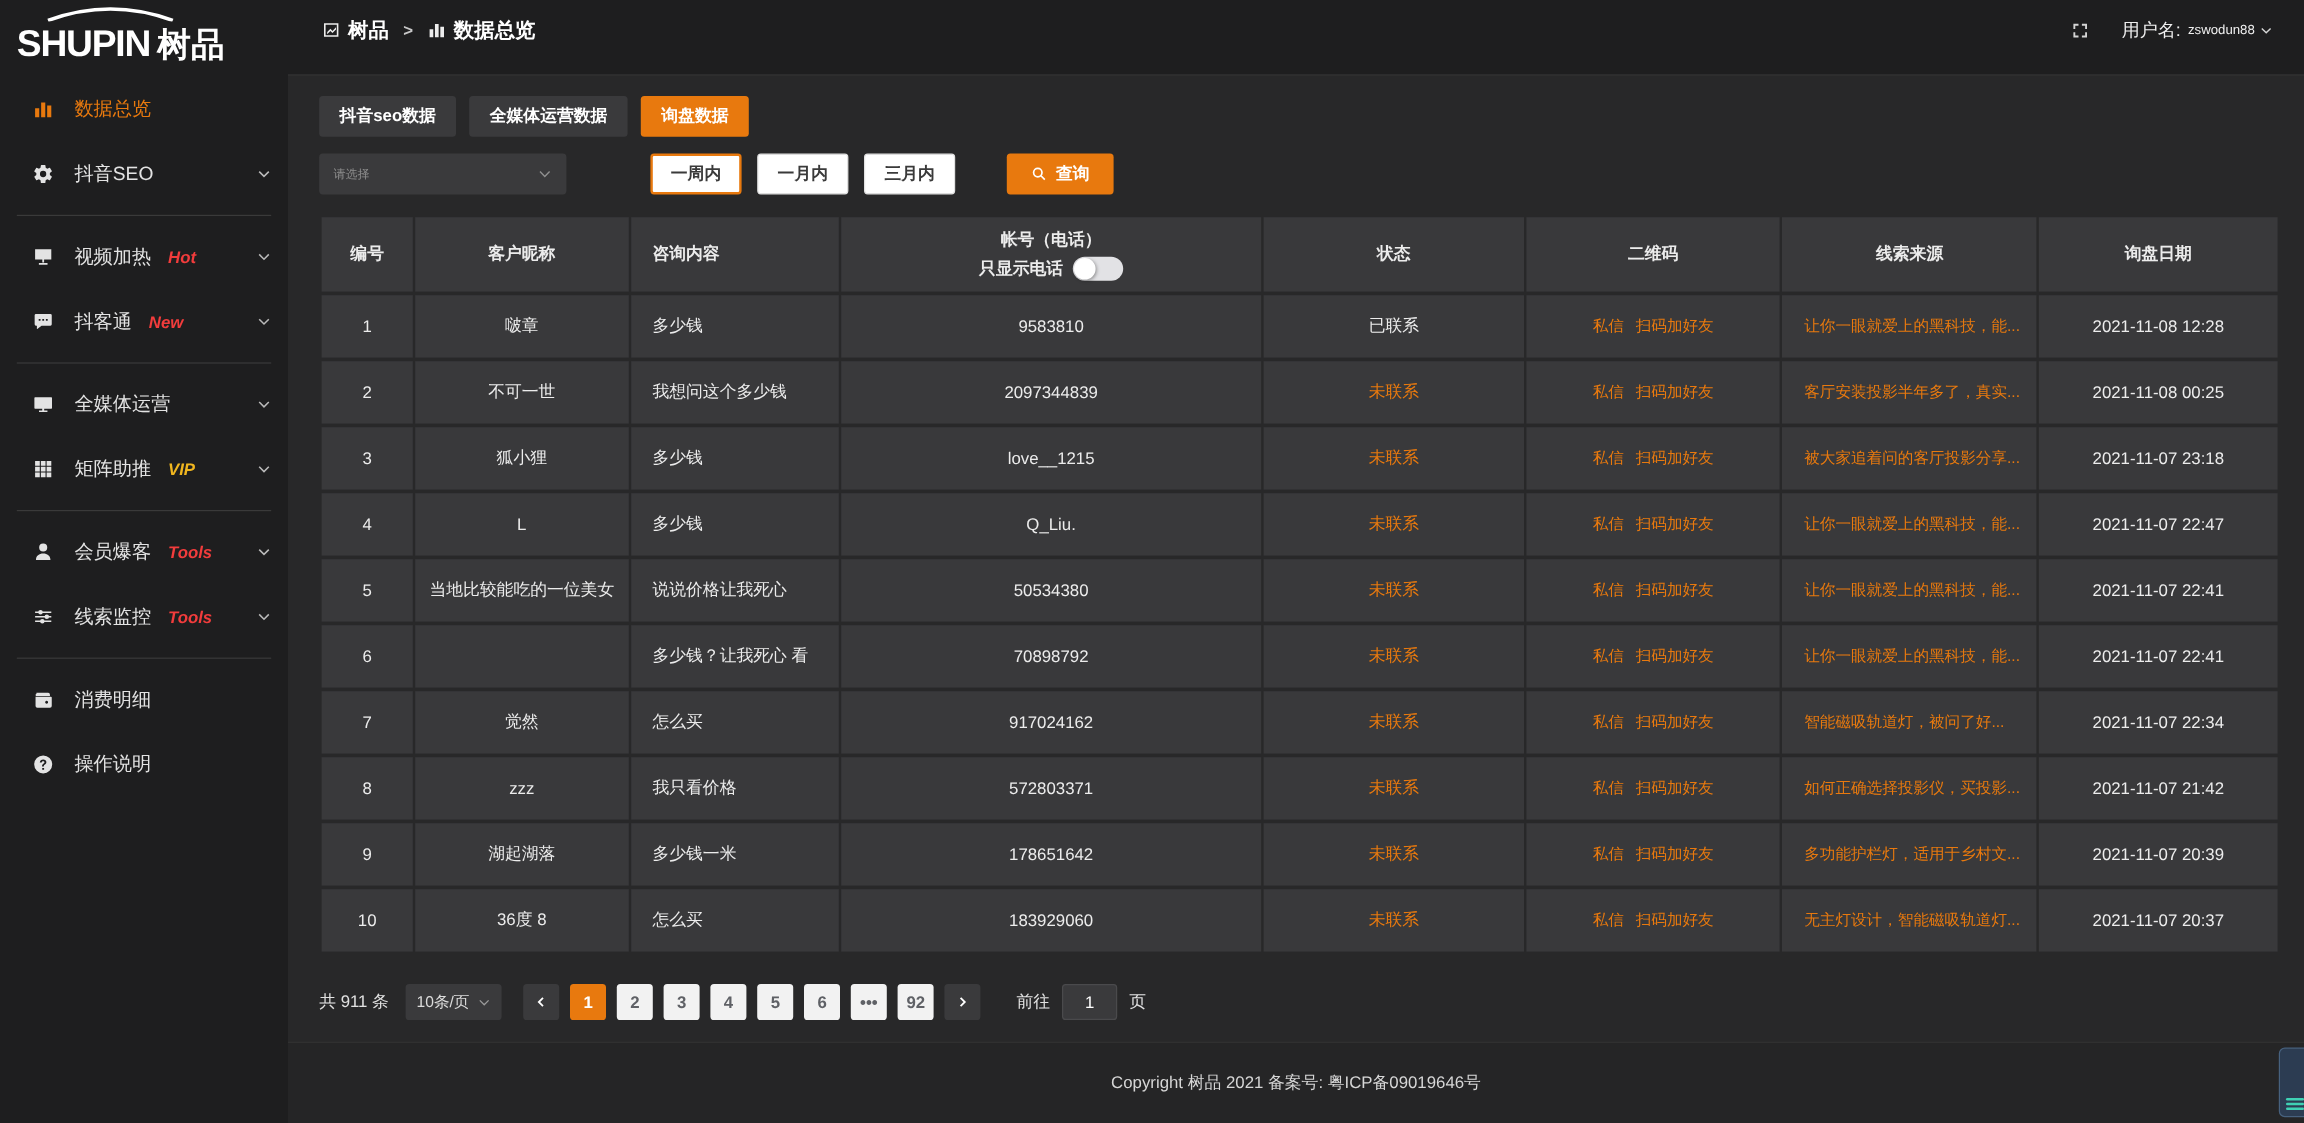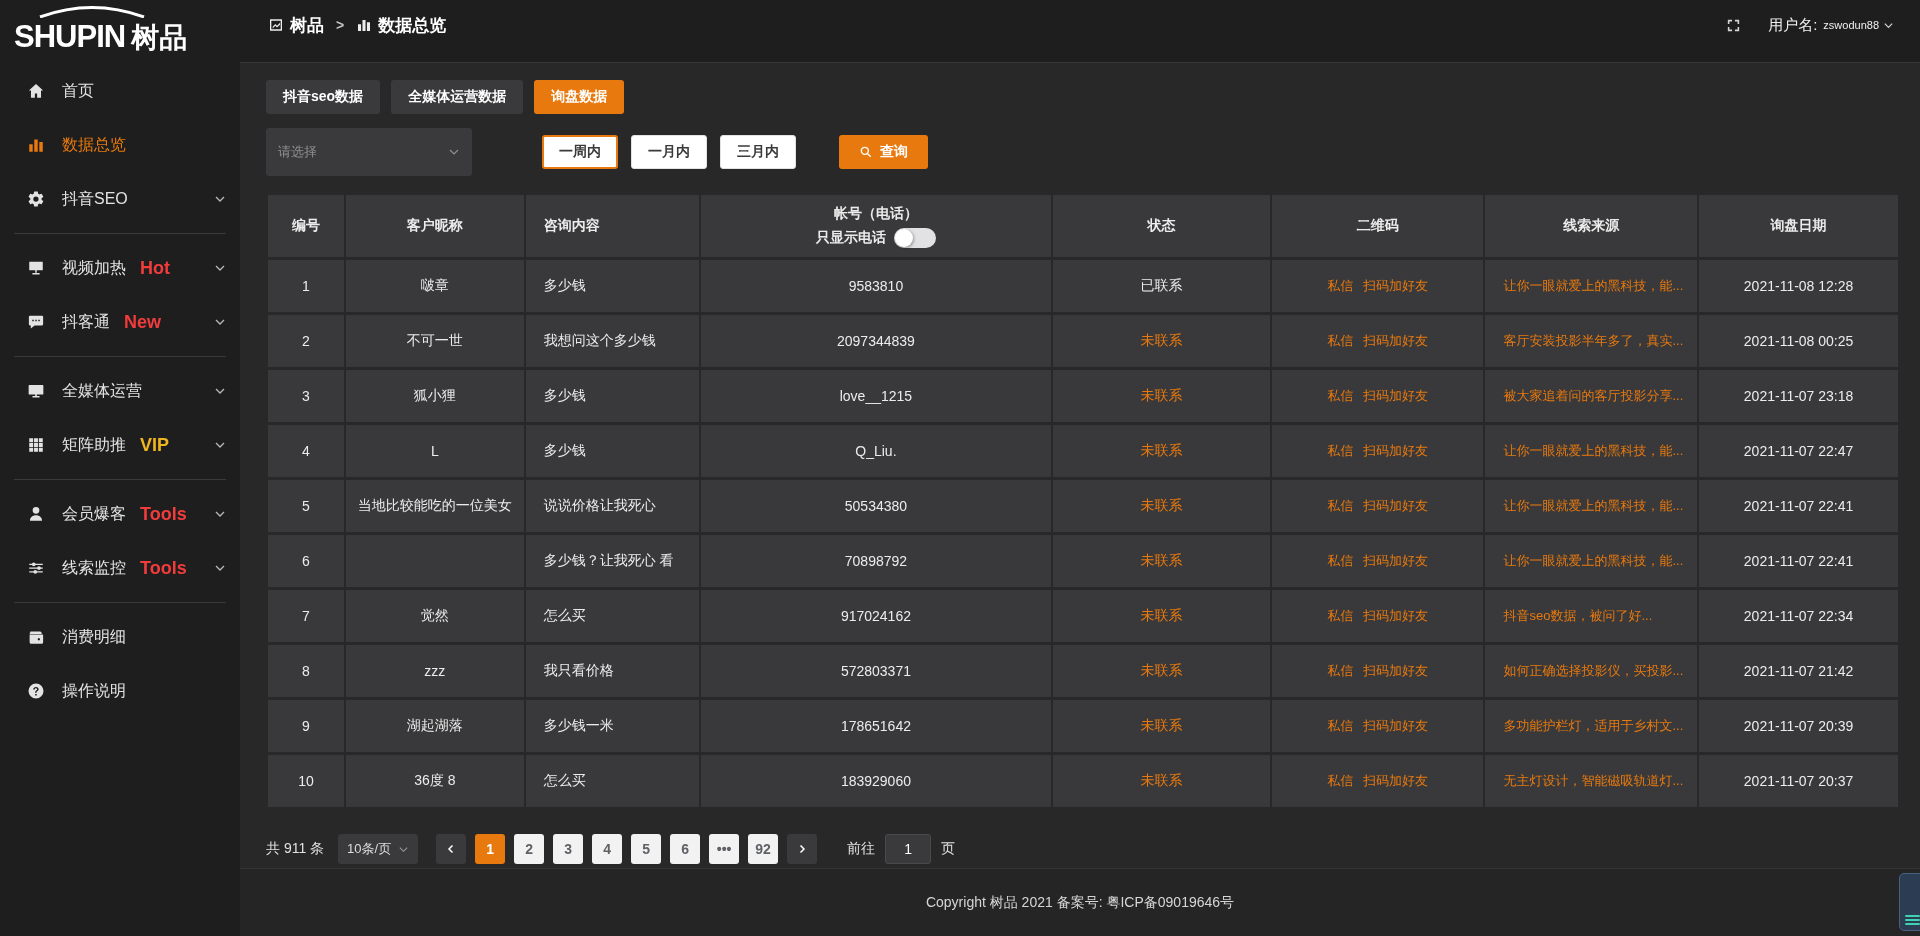--- a/index.html
+++ b/index.html
@@ -20,21 +20,21 @@
   .sidebar{position:absolute;left:0;top:0;width:240px;height:936px;background:var(--side-bg);z-index:5;}
   .logo{height:58px;display:flex;align-items:flex-end;padding:10px 0 6px 14px;position:relative;}
   .logo-arc{position:absolute;top:5px;left:36px;}
   .logo-en{font-size:31px;font-weight:bold;color:#fff;letter-spacing:-1px;line-height:1;}
   .logo-cn{font-size:28px;font-weight:bold;color:#fff;margin-left:6px;line-height:1;}
   .menu{margin-top:6px;}
   .menu-item{height:54px;display:flex;align-items:center;padding:0 14px 0 26px;cursor:pointer;color:#e3e3e3;}
   .menu-item .mi-icon{width:20px;height:20px;margin-right:16px;display:inline-flex;align-items:center;justify-content:center;color:#e3e3e3;}
   .menu-item .mi-icon svg{width:18px;height:18px;fill:currentColor;}
   .menu-item .mi-label{font-size:16px;}
-  .menu-item .mi-badge{margin-left:14px;font-size:18px;font-weight:bold;}
+  .menu-item .mi-badge{margin-left:14px;font-size:14px;font-weight:bold;font-style:italic;}
   .menu-item .mi-chevron{margin-left:auto;color:#b9b9b9;display:inline-flex;}
   .menu-item.active{color:var(--accent);}
   .menu-item.active .mi-icon{color:var(--accent);}
   .menu-divider{height:1px;background:#3a3a3a;margin:7px 14px;}
   
   .topbar{position:absolute;left:240px;top:0;right:0;height:63px;background:var(--side-bg);border-bottom:1px solid #373737;display:flex;align-items:center;padding:0 26px 12px 28px;}
   .breadcrumb{display:flex;align-items:center;}
   .bc-icon{display:inline-flex;margin-right:6px;color:#ededed;}
   .bc-icon svg{width:16px;height:16px;fill:currentColor;}
   .bc-root,.bc-cur{font-size:17px;font-weight:bold;color:#fff;cursor:pointer;}
@@ -44,21 +44,21 @@
   .fs-icon svg{width:17px;height:17px;fill:currentColor;}
   .user-label{font-size:15px;color:#f0f0f0;margin-right:6px;}
   .user-name{font-size:11px;color:#f0f0f0;cursor:pointer;}
   .user-chevron{display:inline-flex;color:#d5d5d5;margin-left:4px;}
   
   .content{position:absolute;left:240px;top:64px;right:0;bottom:68px;padding:16px 20px 0 26px;}
   .tabs{display:flex;}
   .tab{background:#3a3a3c;color:#fff;font-size:14px;font-weight:bold;height:34px;padding:0 17px;border:none;border-radius:3px;margin-right:11px;cursor:pointer;font-family:inherit;}
   .tab.active{background:var(--accent);}
   .filters{display:flex;align-items:center;margin-top:14px;}
-  .select{width:206px;height:48px;background:#3a3a3c;border-radius:3px;display:flex;align-items:center;justify-content:space-between;padding:0 12px;color:#8f8f8f;font-size:13px;cursor:pointer;}
+  .select{width:206px;height:34px;background:#3a3a3c;border-radius:3px;display:flex;align-items:center;justify-content:space-between;padding:0 12px;color:#8f8f8f;font-size:10px;cursor:pointer;}
   .periods{display:flex;margin-left:28px;padding-left:42px;}
   .period{width:76px;height:34px;background:#fff;border:1px solid #e2e2e2;border-radius:3px;color:#3a3a3a;font-size:14px;font-weight:bold;margin-right:13px;cursor:pointer;font-family:inherit;}
   .period.active{border:2px solid var(--accent);}
   .search-btn{height:34px;background:var(--accent);color:#fff;border:none;border-radius:3px;padding:0 20px;font-size:14px;font-weight:bold;display:inline-flex;align-items:center;gap:7px;margin-left:30px;cursor:pointer;font-family:inherit;}
   
   .data-table{width:100%;margin-top:16px;border-collapse:separate;border-spacing:2px 3px;table-layout:fixed;}
   .data-table th{background:var(--cell-bg);font-size:14px;font-weight:bold;color:#ececec;height:62px;text-align:center;vertical-align:middle;padding:6px 0;}
   .data-table td{background:var(--cell-bg);font-size:14px;color:#ececec;height:52px;text-align:center;vertical-align:middle;overflow:hidden;white-space:nowrap;text-overflow:ellipsis;}
   .data-table .al{text-align:left;padding-left:18px;}
   .toggle-row{display:flex;align-items:center;justify-content:center;margin-top:5px;font-weight:bold;font-size:14px;}
@@ -95,32 +95,20 @@
 <aside class="sidebar">
   <div class="logo">
     <svg class="logo-arc" width="112" height="13" viewBox="0 0 112 13">
         <path d="M4 12 Q56 -7 108 12" stroke="#ffffff" stroke-width="3" fill="none"></path>
       </svg>
     <span class="logo-en">SHUPIN</span>
     <span class="logo-cn">树品</span>
   </div>
   <nav class="menu">
 
-      <div>
-
-        <div class="menu-item">
-          <span class="mi-icon">
-            <svg viewBox="0 0 24 24">
-              <path d="M12 2.8 2.5 11.3h2.8V21h5.2v-5.6h3V21h5.2v-9.7h2.8z"></path>
-            </svg>
-          </span>
-          <span class="mi-label">首页</span>
-
-        </div>
-      </div>
 
       <div>
 
         <div class="menu-item active">
           <span class="mi-icon">
             <svg viewBox="0 0 24 24">
               <path d="M3 11h4.6v10H3zM9.7 4.5h4.6V21H9.7zM16.4 8H21v13h-4.6z"></path>
             </svg>
           </span>
           <span class="mi-label">数据总览</span>
@@ -498,21 +486,21 @@
         <tr>
           <td>7</td>
           <td>觉然</td>
           <td class="al">怎么买</td>
           <td>917024162</td>
           <td><span class="status">未联系</span></td>
           <td class="qr">
             <a>私信</a>
             <a>扫码加好友</a>
           </td>
-          <td class="al src"><a>抖音seo数据，被问了好...</a></td>
+          <td class="al src"><a>智能磁吸轨道灯，被问了好...</a></td>
           <td>2021-11-07 22:34</td>
         </tr>
 
         <tr>
           <td>8</td>
           <td>zzz</td>
           <td class="al">我只看价格</td>
           <td>572803371</td>
           <td><span class="status">未联系</span></td>
           <td class="qr">

